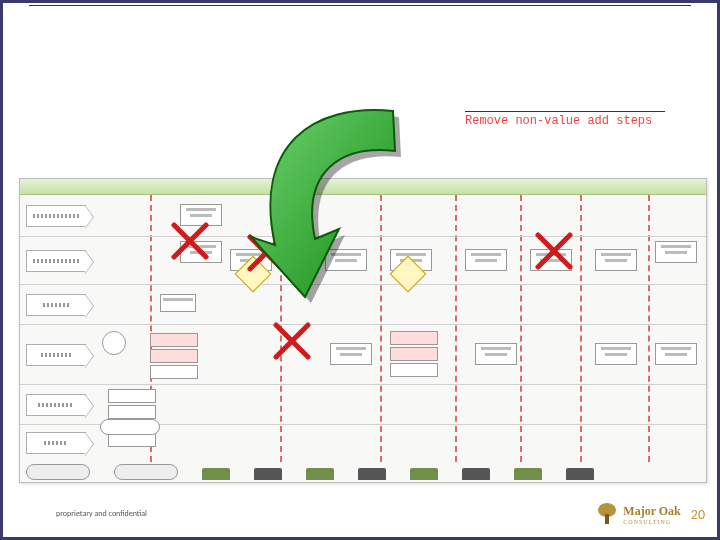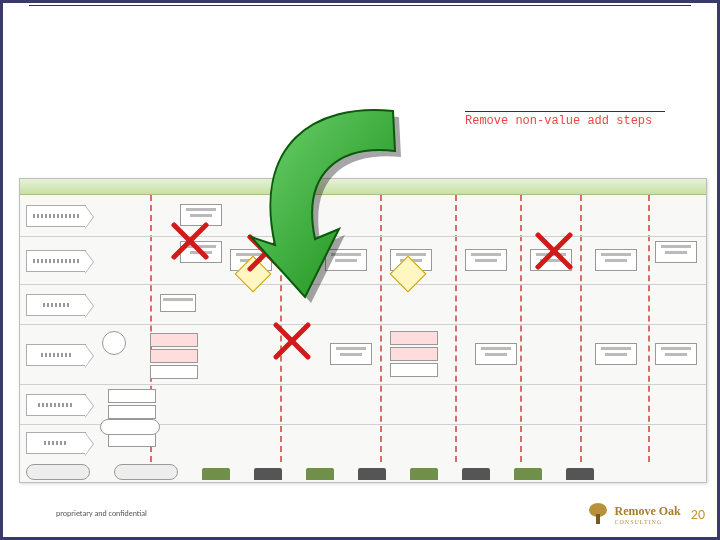--- a/index.html
+++ b/index.html
@@ -386,21 +386,21 @@
     <div class="foot-left">
       <div>proprietary and confidential</div>
     </div>
     <div class="foot-right">
       <div class="logo">
         <svg width="22" height="24" viewBox="0 0 22 24">
           <ellipse cx="11" cy="8" rx="9" ry="7" fill="#b7923b"></ellipse>
           <rect x="9" y="12" width="4" height="10" fill="#7a5a22"></rect>
         </svg>
         <div>
-          <div style="font-weight:600">Remove Oak</div>
+          <div style="font-weight:600">Major Oak</div>
           <div style="font-size:6px;letter-spacing:1px;color:#b09050">CONSULTING</div>
         </div>
       </div>
       <div class="pagenum">20</div>
     </div>
   </div>
 
 </div>
 
 </body></html>

